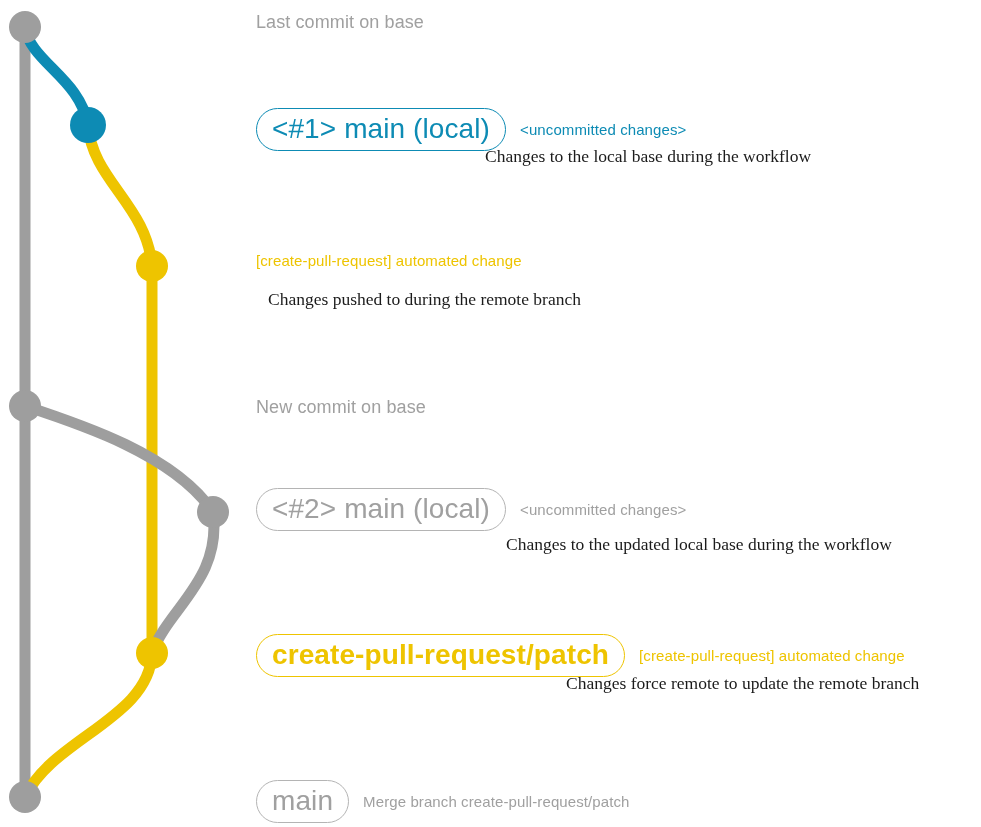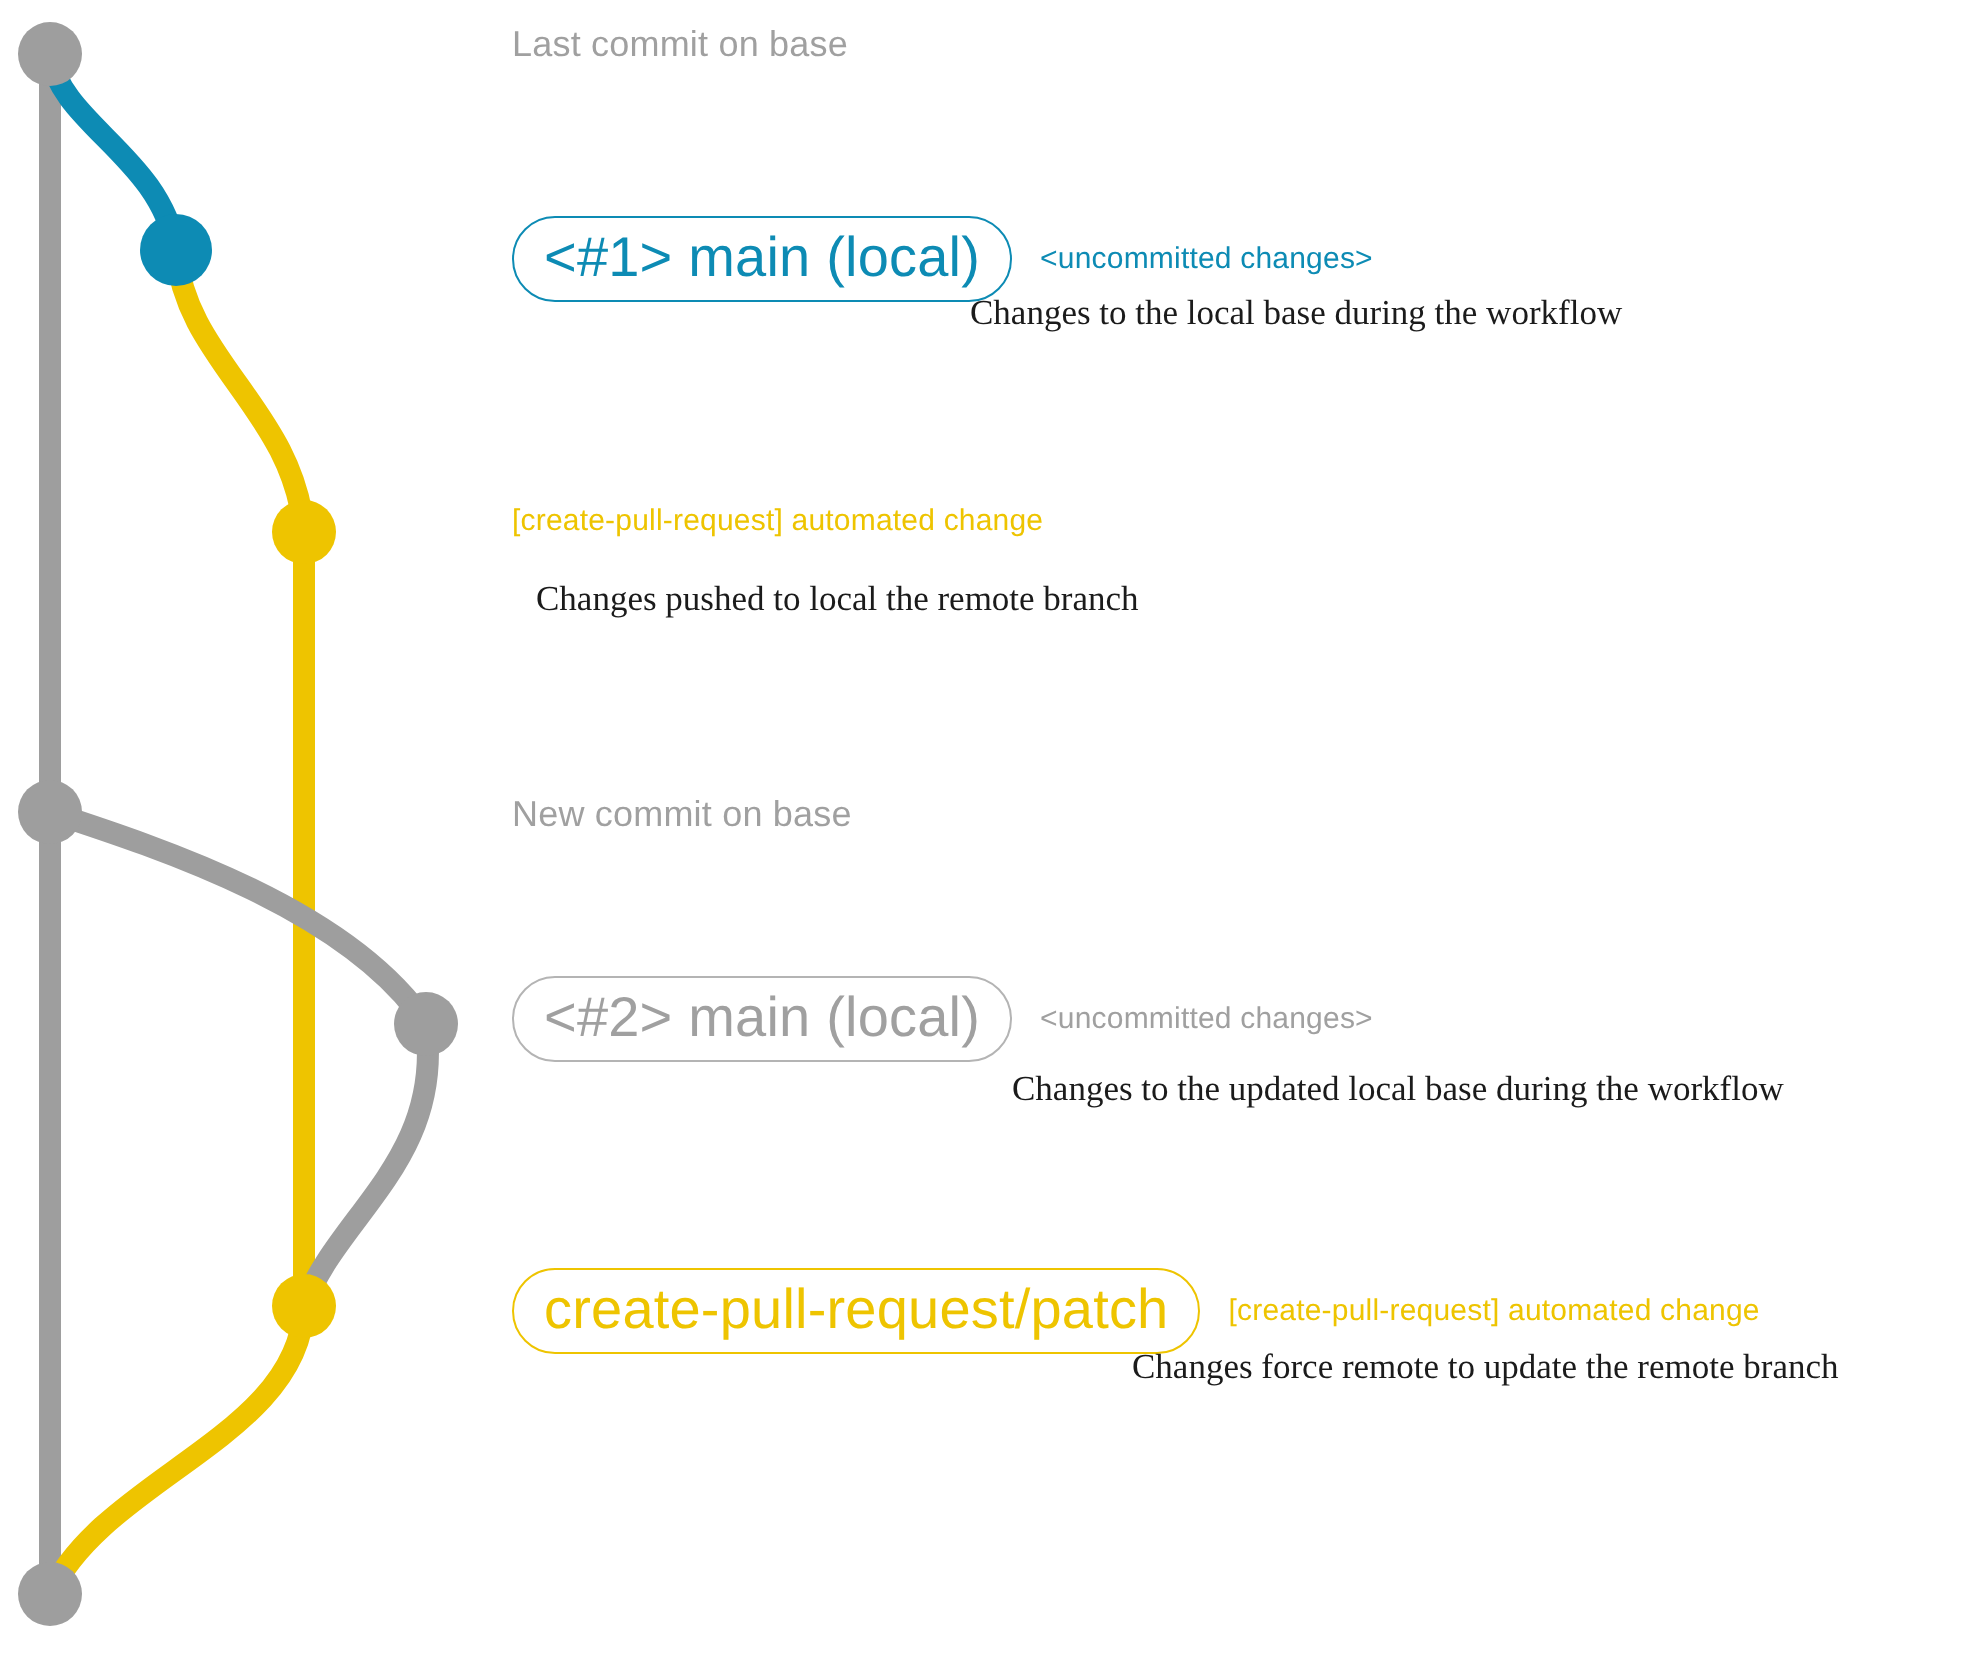--- a/index.html
+++ b/index.html
@@ -57,21 +57,21 @@
     border: 1.6px solid currentColor;
     padding: 6px 15px 7px 15px;
     font-size: 28px;
     font-weight: 400;
     line-height: 1;
     letter-spacing: 0.1px;
     background: #ffffff;
   }
   .pill.blue  { color: #0d8bb4; border-color: #0d8bb4; }
   .pill.gray  { color: #a0a0a0; border-color: #b4b4b4; }
-  .pill.yellow{ color: #eec400; border-color: #eec400; }
+  .pill.yellow{ color: #eec400; border-color: #eec400; font-weight: bold; }
 
   
   .subject {
     font-size: 15px;
     font-weight: 400;
     letter-spacing: 0.1px;
     margin-left: 14px;
   }
   .subject.blue   { color: #0d8bb4; }
   .subject.gray   { color: #a0a0a0; }
@@ -131,32 +131,36 @@
 
   <div class="row" style="left:256px; top:108px;">
     <span class="pill blue">&lt;#1&gt; main (local)</span>
     <span class="subject blue">&lt;uncommitted changes&gt;</span>
   </div>
   <div class="desc" style="left:485px; top:146px;text-align:center;">Changes to the local base during the workflow</div>
 
   <div class="row" style="left:256px; top:252px;">
     <span class="subject yellow standalone">[create-pull-request] automated change</span>
   </div>
-  <div class="desc" style="left:268px; top:289px;">Changes pushed to local the remote branch</div>
+  <div class="desc" style="left:268px; top:289px;">Changes pushed to during the remote branch</div>
 
   <div class="row" style="left:256px; top:397px;justify-content:center;">
     <span class="heading">New commit on base</span>
   </div>
 
   <div class="row" style="left:256px; top:488px;">
     <span class="pill gray">&lt;#2&gt; main (local)</span>
     <span class="subject gray">&lt;uncommitted changes&gt;</span>
   </div>
   <div class="desc" style="left:506px; top:534px;">Changes to the updated local base during the workflow</div>
 
   <div class="row" style="left:256px; top:634px;">
     <span class="pill yellow">create-pull-request/patch</span>
     <span class="subject yellow">[create-pull-request] automated change</span>
   </div>
   <div class="desc" style="left:566px; top:673px;">Changes force remote to update the remote branch</div>
 
+  <div class="row" style="left:256px; top:780px;">
+    <span class="pill gray">main</span>
+    <span class="subject gray">Merge branch create-pull-request/patch</span>
+  </div>
 
 </div>
 
 </body></html>

